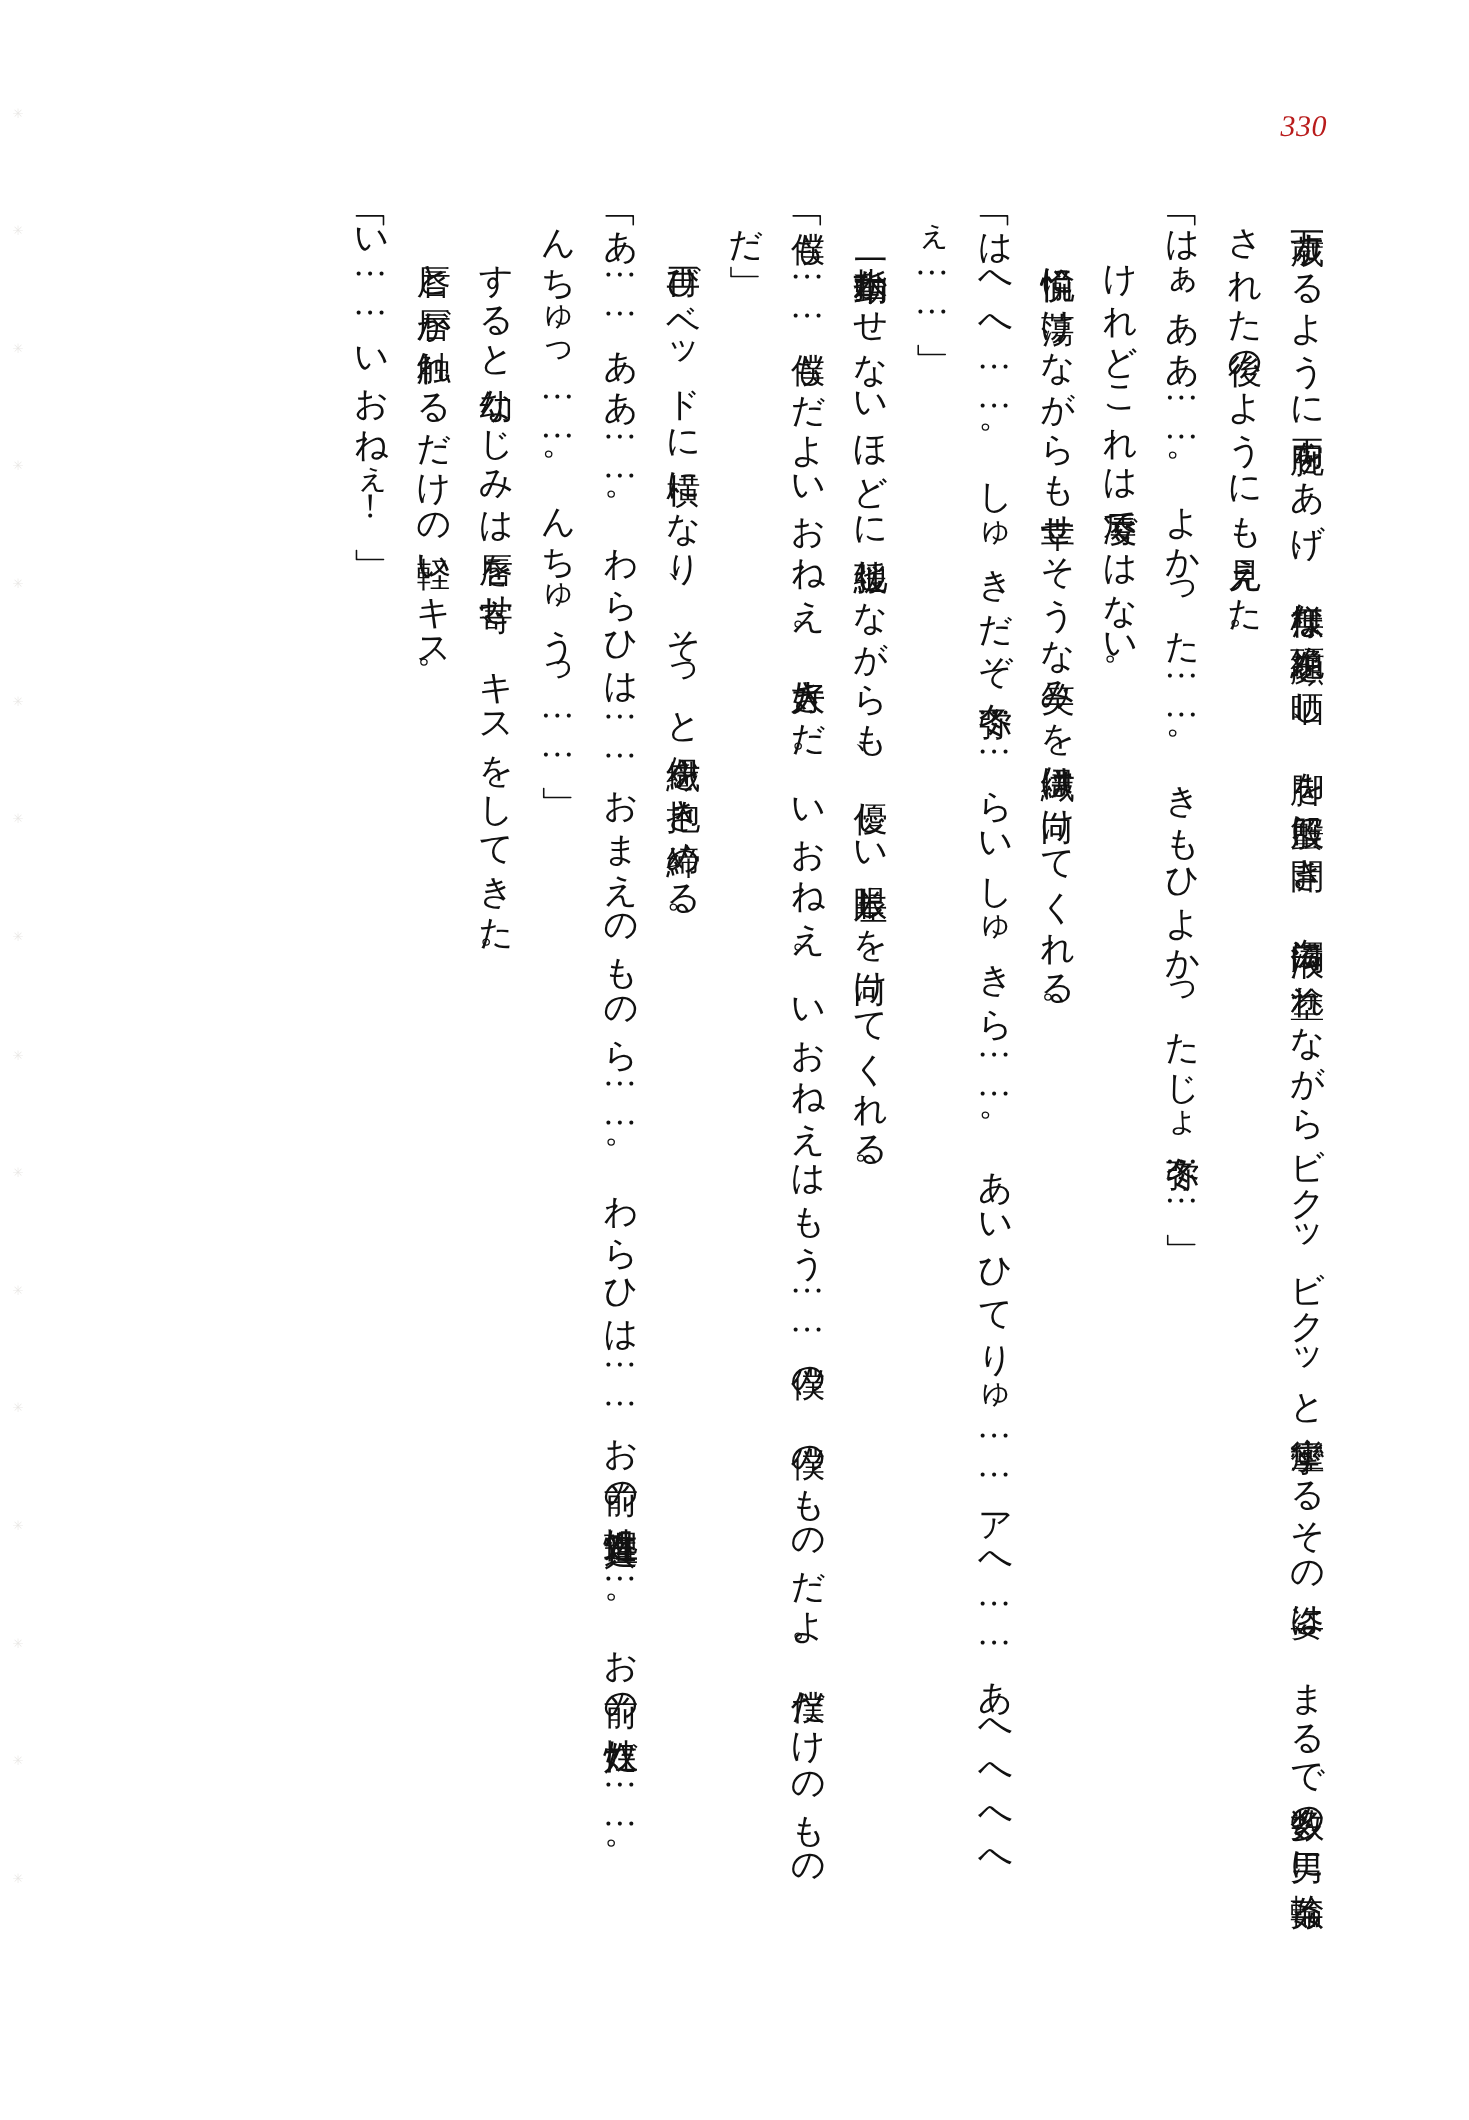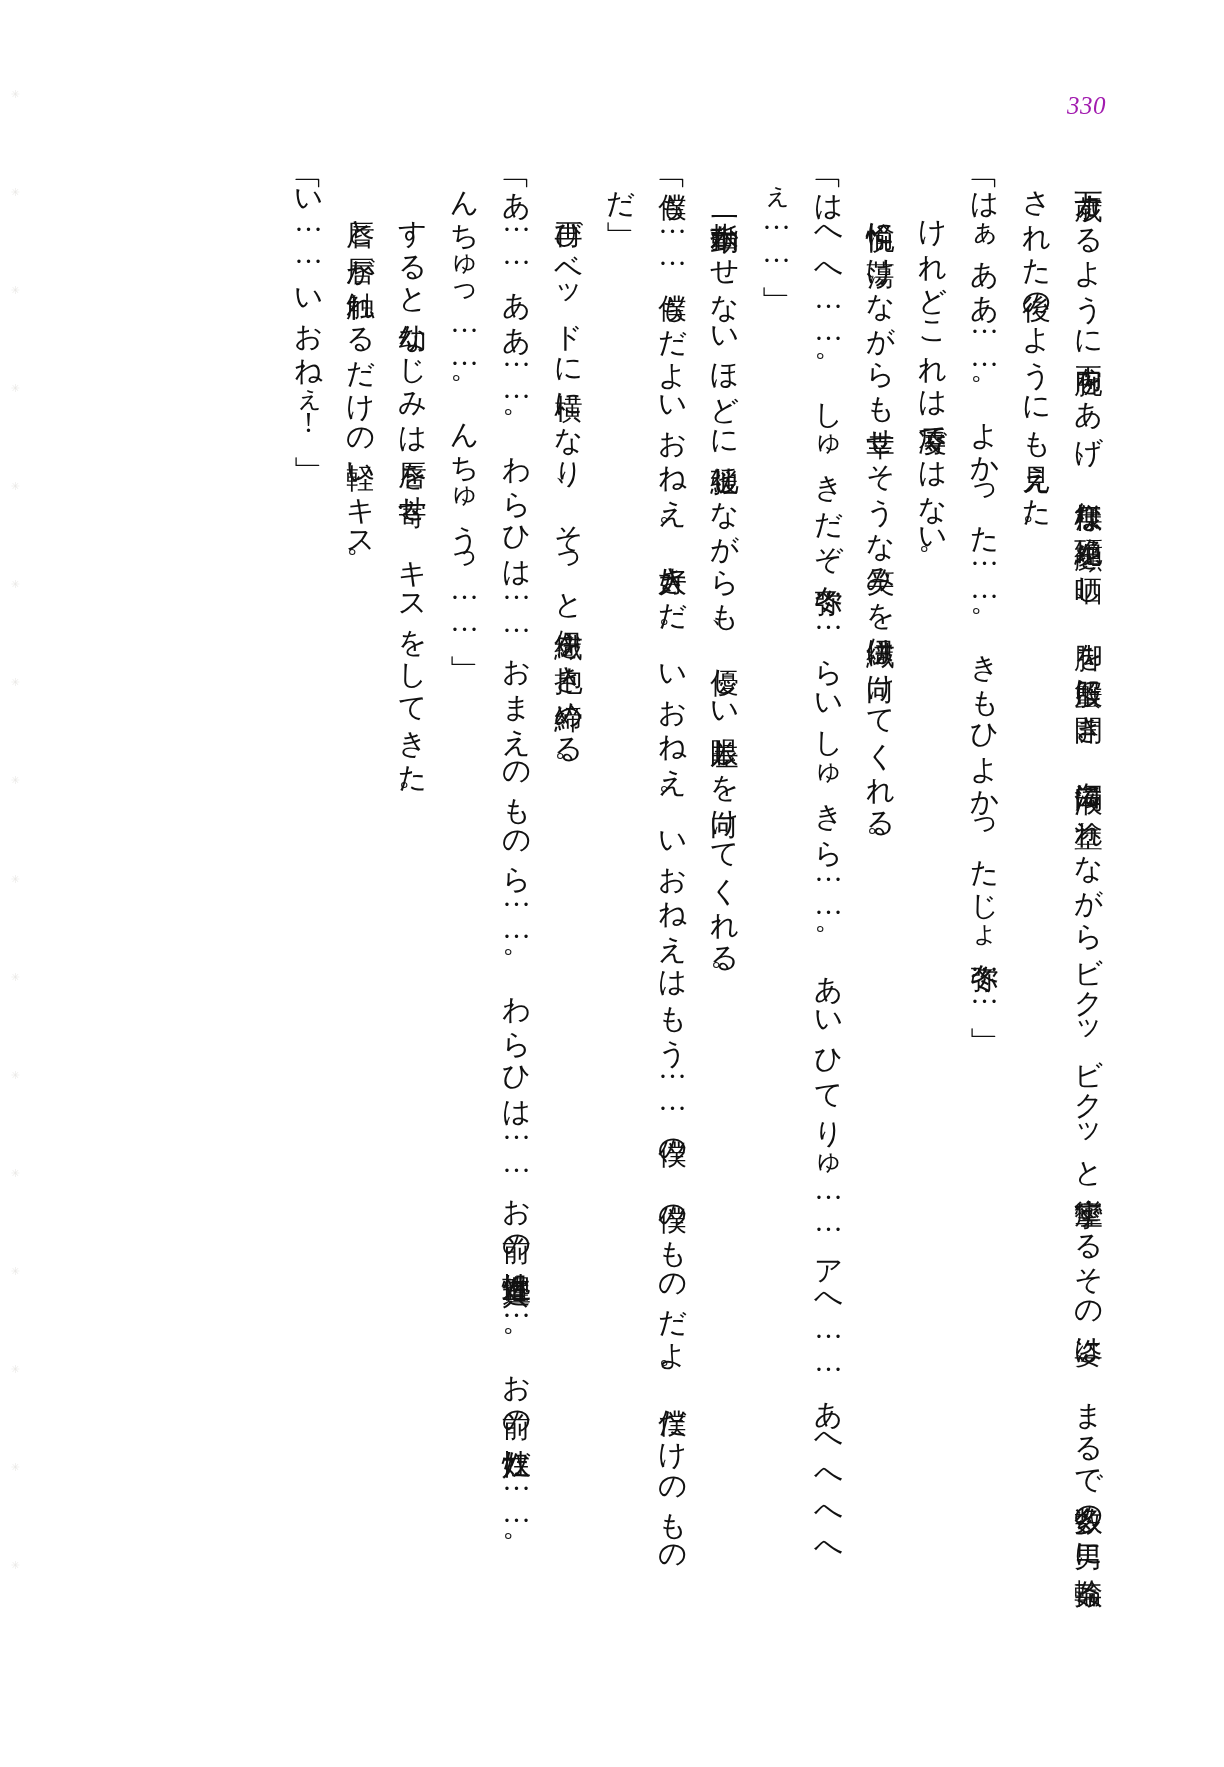--- a/index.html
+++ b/index.html
@@ -39,21 +39,21 @@
     line-height: 9px;
     font-family: "DejaVu Sans", sans-serif;
   }
   .page-number {
     position: absolute;
     top: 92px;
     right: 118px;
     font-size: 25px;
     font-style: italic;
     font-family: "Liberation Serif", "DejaVu Serif", serif;
-    color: #a21caf;
+    color: #b91c1c;
     letter-spacing: 0.5px;
   }
   .body-text {
     position: absolute;
     top: 170px;
     right: 110px;
     height: 1390px;
     width: 880px;
     writing-mode: vertical-rl;
     text-orientation: upright;

